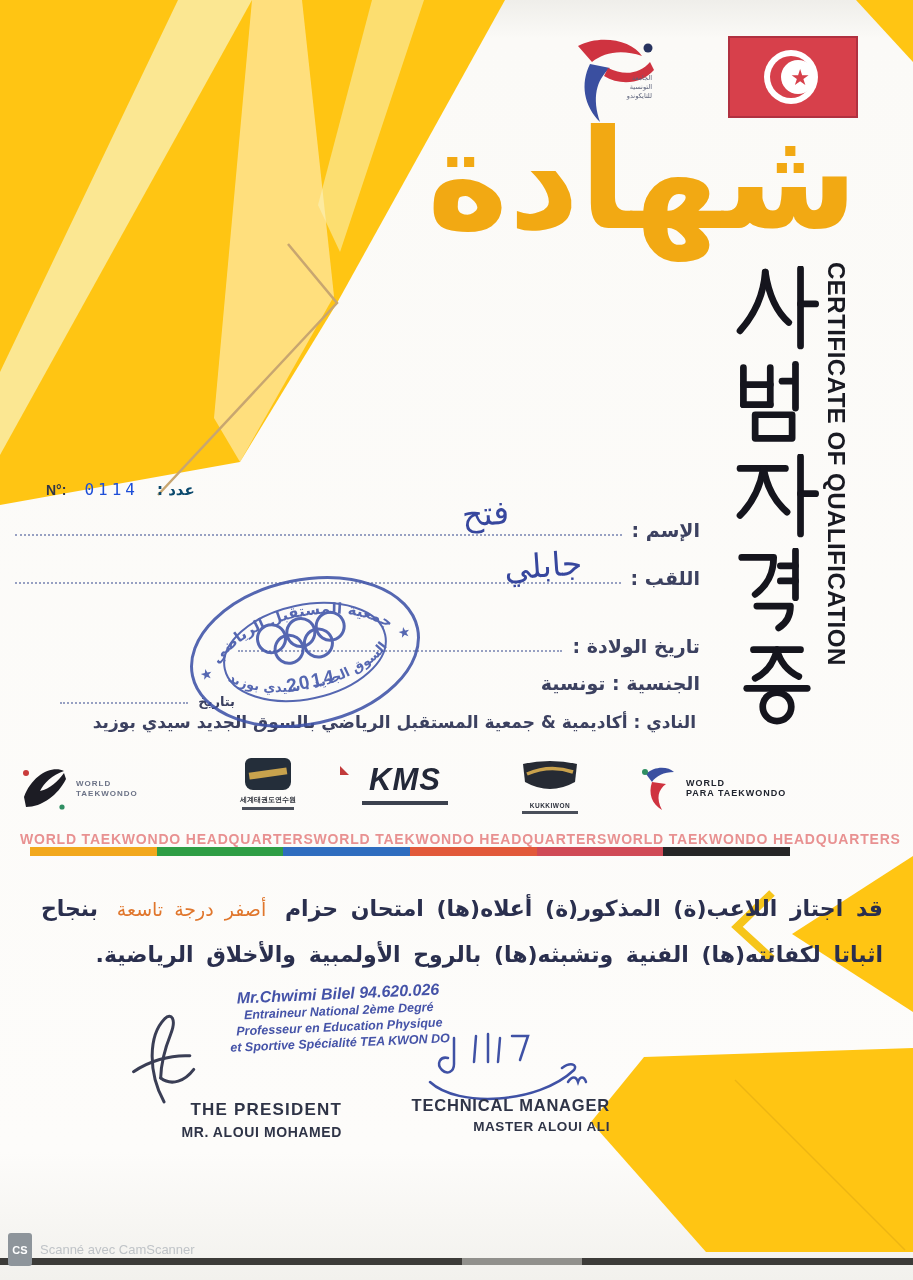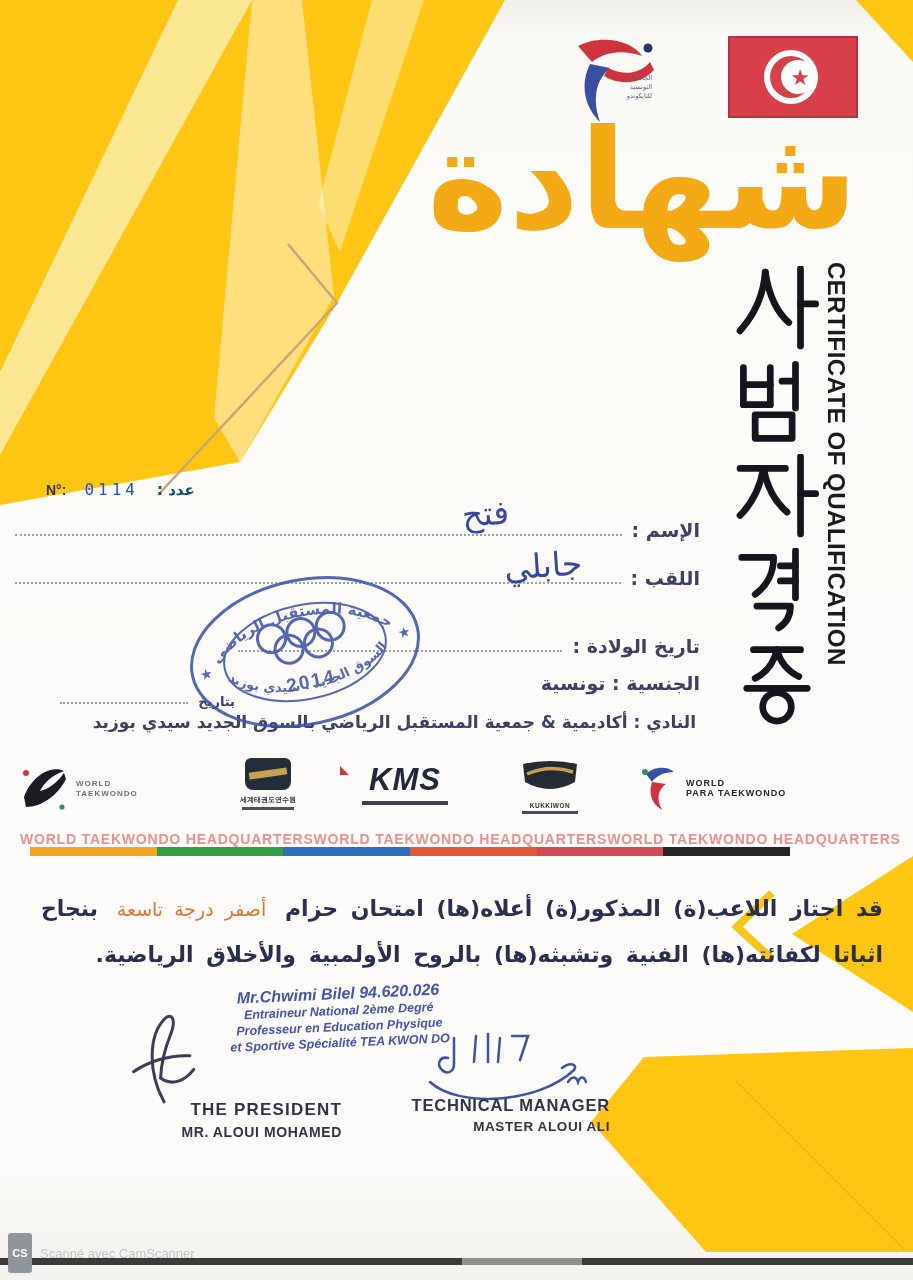--- a/index.html
+++ b/index.html
@@ -85,21 +85,21 @@
   .sigblock{text-align:right;color:#2f3447;}
   #president{left:122px;top:1100px;width:220px;}
   #president .t{font-size:17px;font-weight:bold;letter-spacing:1.2px;}
   #president .n{font-size:14px;font-weight:900;letter-spacing:.6px;margin-top:4px;}
   #techmgr{left:375px;top:1096px;width:235px;}
   #techmgr .t{font-size:16.5px;font-weight:bold;letter-spacing:.8px;}
   #techmgr .n{font-size:13.5px;font-weight:900;letter-spacing:.6px;margin-top:4px;}
 
   
   #watermark{left:8px;top:1233px;display:flex;align-items:center;gap:8px;}
-  #watermark .cs{width:24px;height:40px;background:#8e959b;color:#fff;font-size:11px;font-weight:bold;display:flex;align-items:center;justify-content:center;border-radius:3px;}
+  #watermark .cs{width:24px;height:33px;background:#8e959b;color:#fff;font-size:11px;font-weight:bold;display:flex;align-items:center;justify-content:center;border-radius:3px;}
   #watermark .wtxt{color:#bfc3c7;font-size:13px;}
 </style>
 </head>
 <body>
 
 <svg id="decor" class="abs" width="913" height="1280">
   <polygon points="0,0 505,0 337,303 240,462 0,505" fill="#ffc513"></polygon>
   <polygon points="178,0 252,0 0,455 0,372" fill="rgba(250,242,190,0.75)"></polygon>
   <polygon points="252,0 302,0 334,296 240,462 214,418" fill="rgba(255,255,255,0.45)"></polygon>
   <polygon points="372,0 424,0 340,252 318,205" fill="rgba(250,242,190,0.55)"></polygon>

